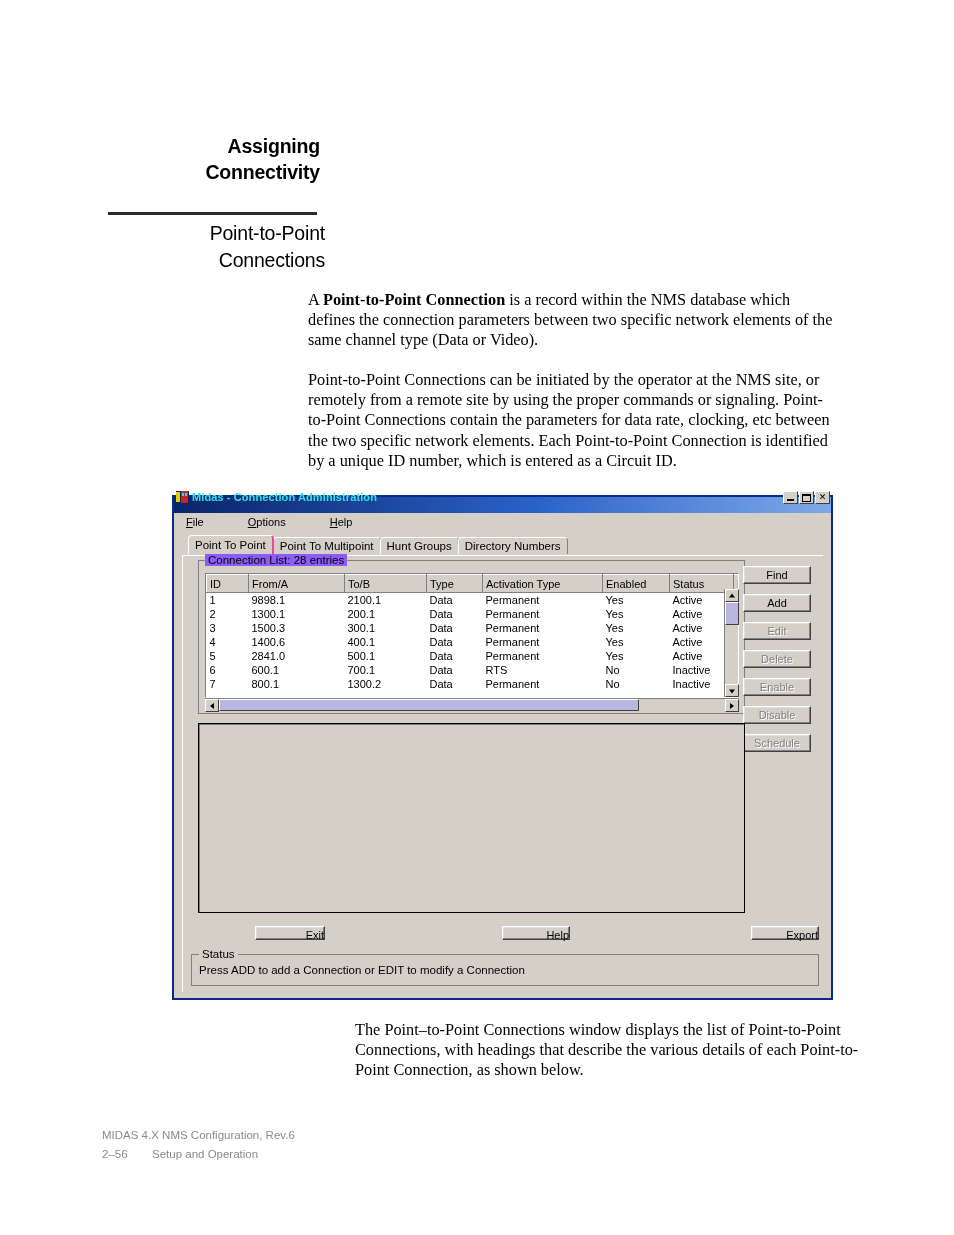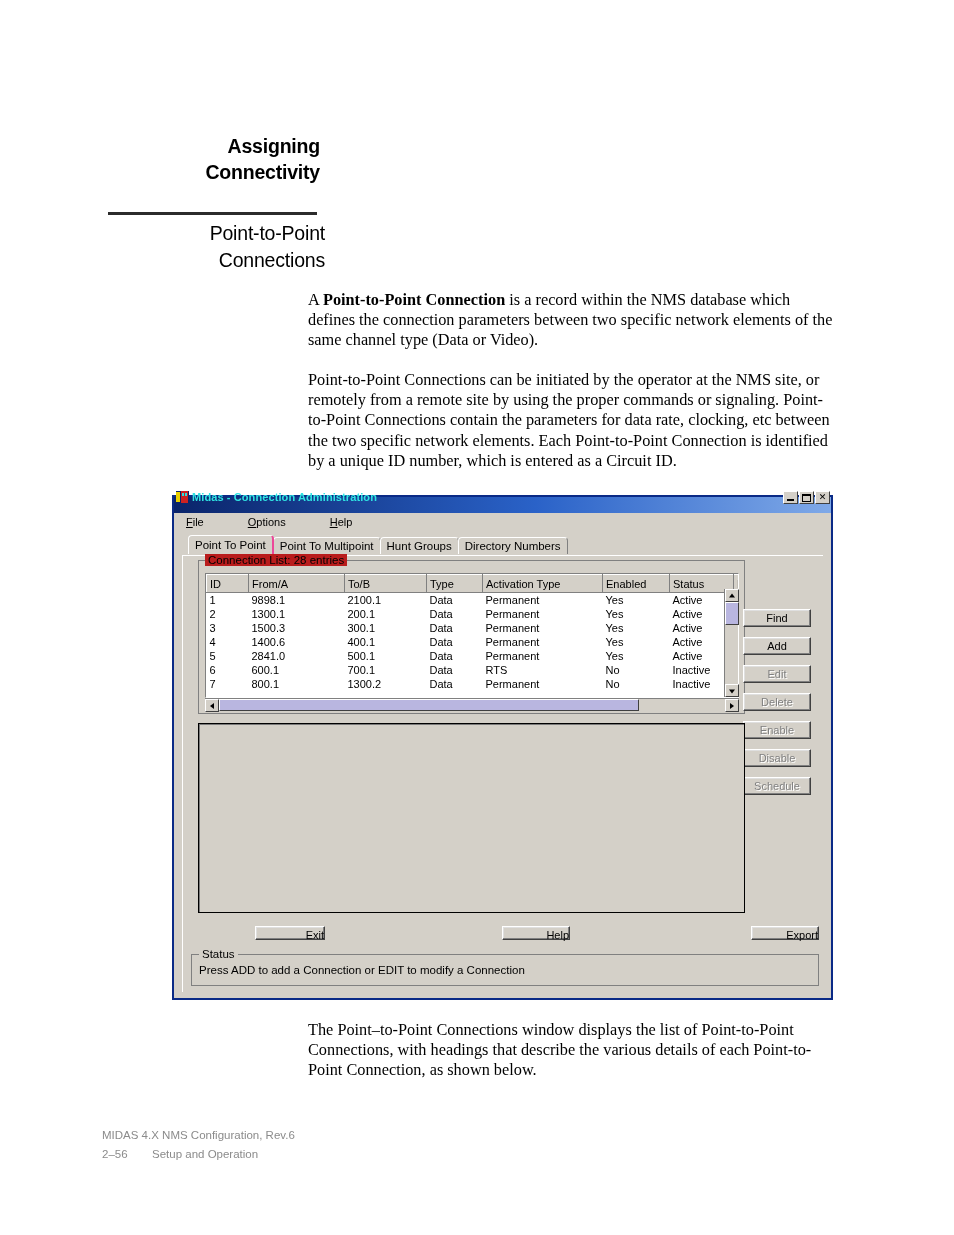--- a/index.html
+++ b/index.html
@@ -57,21 +57,21 @@
     left: 308px;
     width: 530px;
     font-family: "Liberation Serif", serif;
     font-size: 16.3px;
     line-height: 20.2px;
     color: #000000;
     text-align: left;
   }
   #par-1 { top: 290px; }
   #par-2 { top: 370px; }
-  #par-3 { top: 1020px; }
+  #par-3 { top: 1020px; margin-left: 47px; }
 
   
   #footer {
     position: absolute;
     left: 102px;
     top: 1126px;
     font-family: "Liberation Sans", sans-serif;
     font-size: 11.5px;
     line-height: 19px;
     color: #8b8b8b;
@@ -210,21 +210,21 @@
     width: 547px;
     height: 154px;
     border: 1px solid #808080;
     border-top-color: #808080;
     box-sizing: border-box;
   }
   #list-group .gb-legend {
     position: absolute;
     left: 6px;
     top: -7px;
-    background: #b91c1c;
+    background: #8b5cf6;
     padding: 0 3px;
     font-size: 11.5px;
     color: #000;
     white-space: nowrap;
   }
   #grid-wrap {
     position: absolute;
     left: 6px;
     top: 12px;
     right: 5px;
@@ -335,21 +335,20 @@
   }
   #hscroll .track { flex: 1 1 auto; position: relative; background: #d4d0c8; }
   #hthumb { position: absolute; left: 0; top: 0; height: 12px; width: 83%; }
 
   
   #btn-col {
     position: absolute;
     right: 12px;
     top: 10px;
     width: 68px;
-    margin-top: 43px;
   }
   .side-btn {
     width: 68px;
     height: 18px;
     margin-bottom: 10px;
     background: #d4d0c8;
     border-top: 1px solid #ffffff;
     border-left: 1px solid #ffffff;
     border-right: 1px solid #404040;
     border-bottom: 1px solid #404040;

